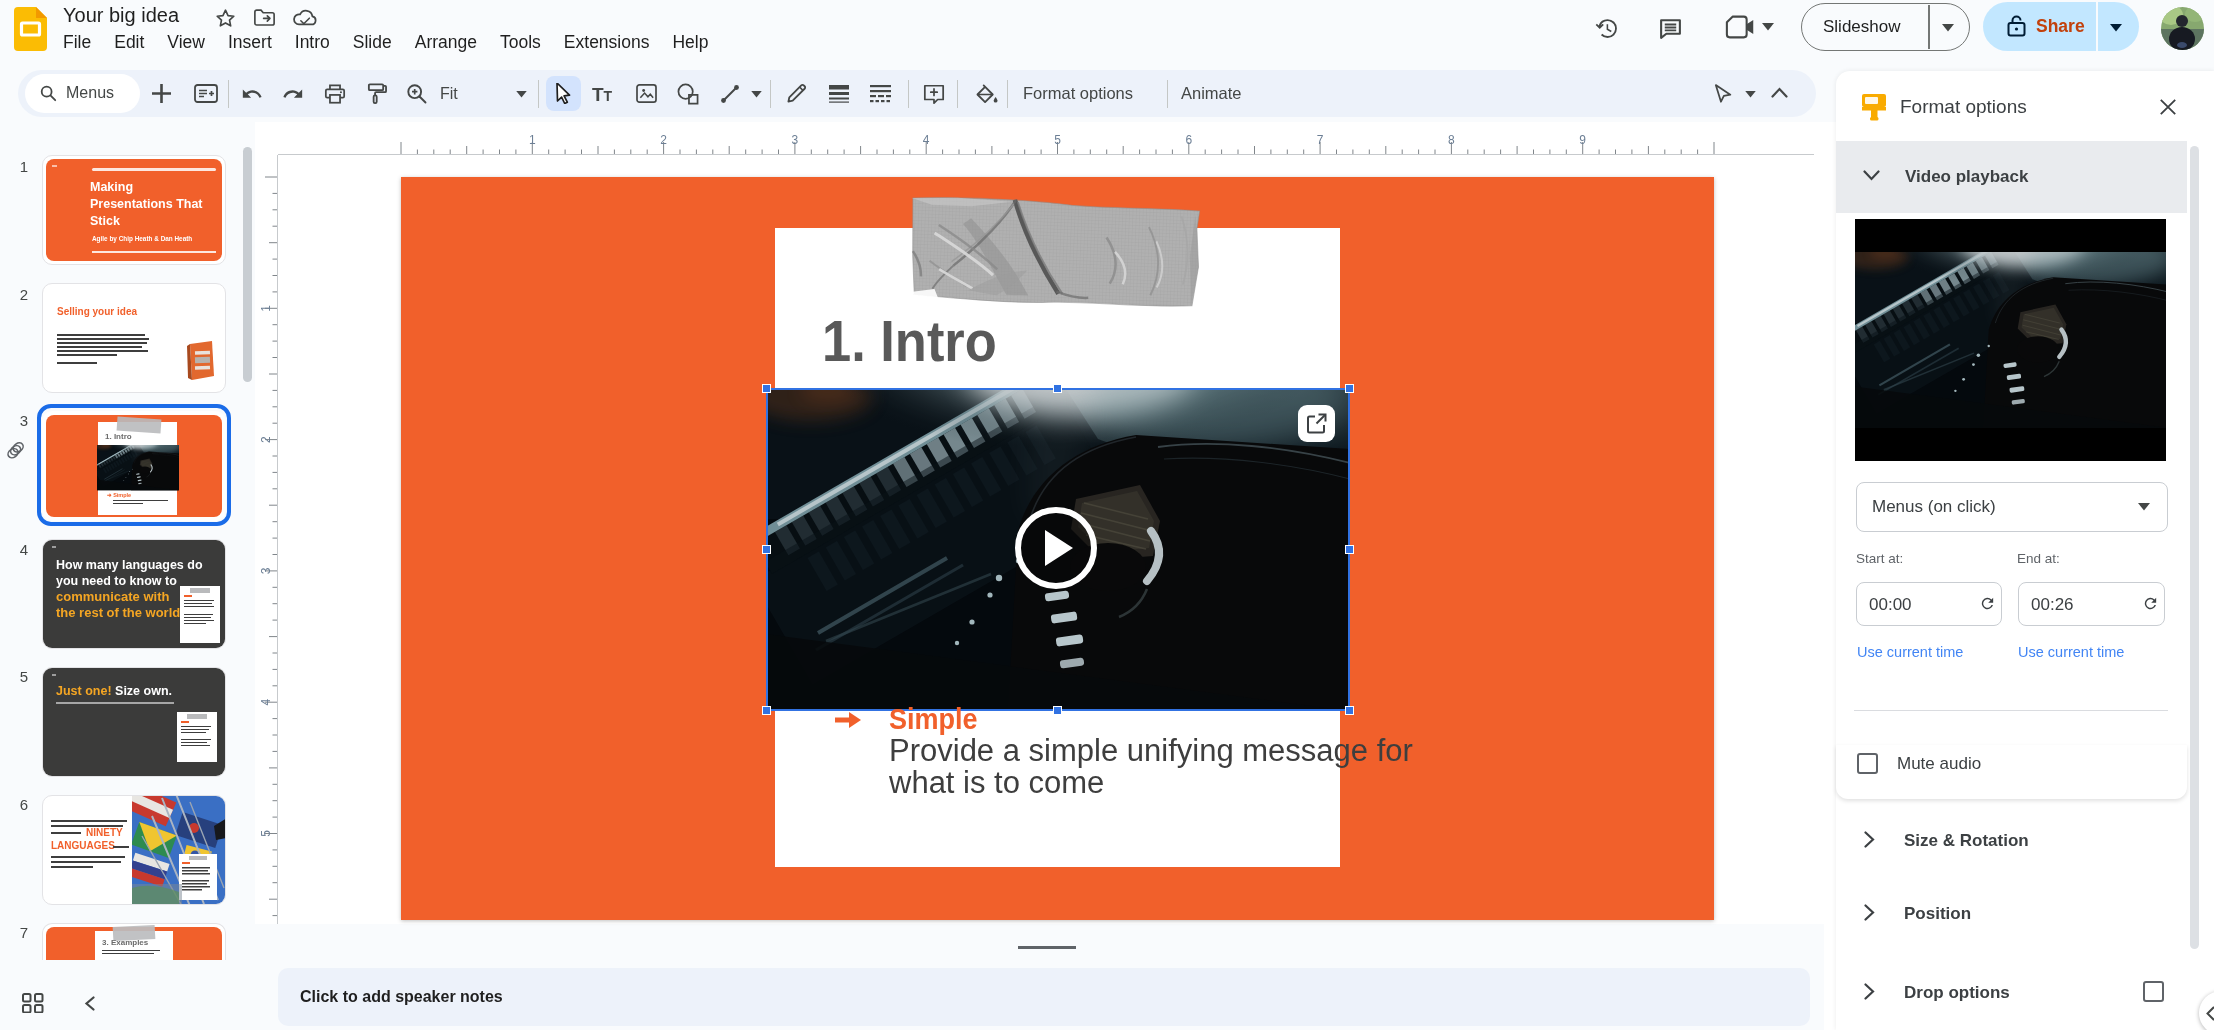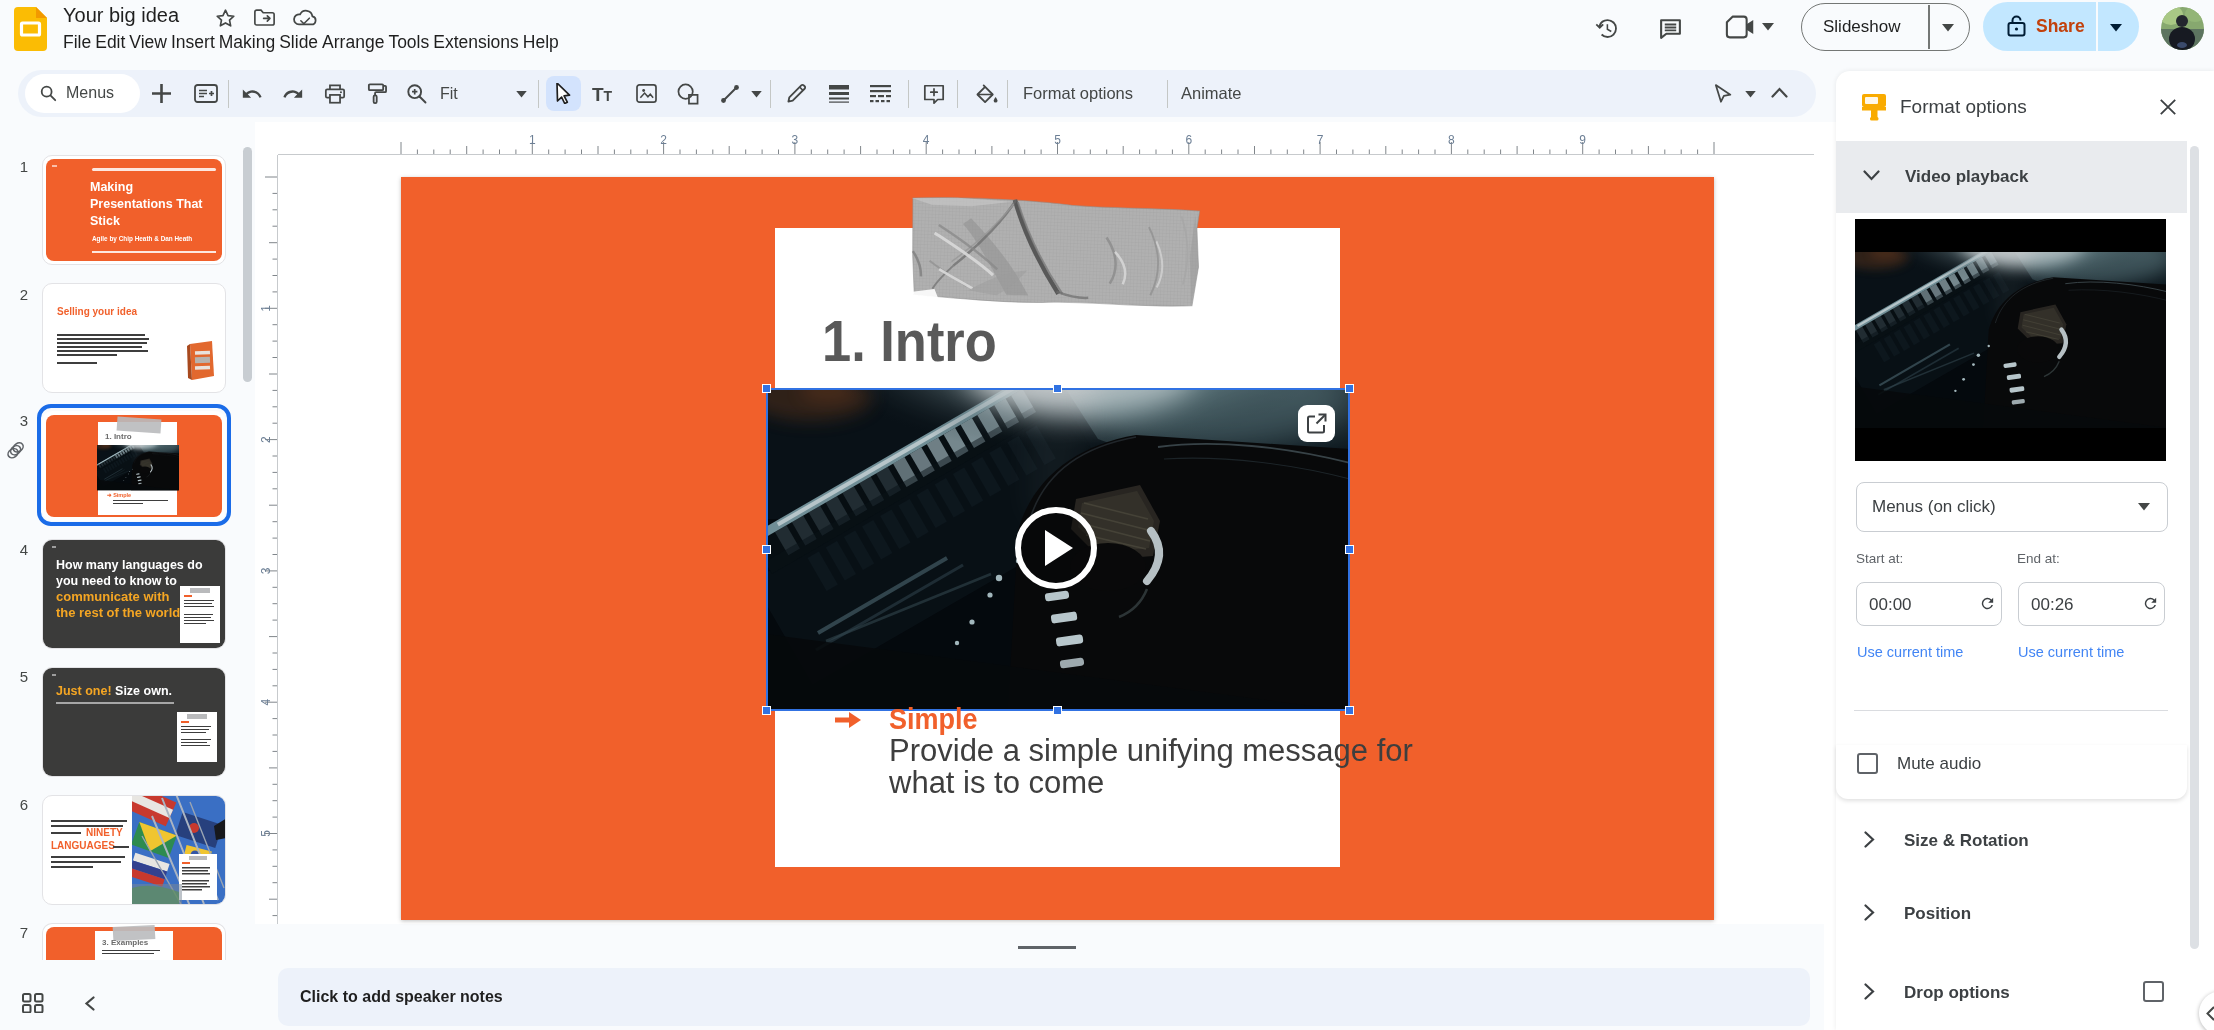--- a/index.html
+++ b/index.html
@@ -24,26 +24,26 @@
 <svg class="abs" style="left:254px; top:9px;" width="21" height="18" viewBox="0 0 24 20" fill="none" stroke="#444746" stroke-width="1.9">
     <path d="M1 3 a2 2 0 0 1 2-2 h5 l2.5 3 H21 a2 2 0 0 1 2 2 v10 a2 2 0 0 1 -2 2 H3 a2 2 0 0 1 -2 -2 Z"></path>
     <path d="M11 10.5h7 M15.2 7.5l3 3-3 3" stroke-linecap="round" stroke-linejoin="round"></path>
   </svg>
 
 <svg class="abs" style="left:293px; top:9px;" width="24" height="18" viewBox="0 0 26 19" fill="none" stroke="#444746" stroke-width="1.9">
     <path d="M6.5 16.5 a5.5 5.5 0 1 1 1.2-10.9 a7 7 0 0 1 13.3 2.2 a4.4 4.4 0 0 1 -.9 8.7 Z" stroke-linejoin="round"></path>
     <path d="M8.5 12.5 l3.2 3.2 6-6" stroke-linecap="round" stroke-linejoin="round" stroke-width="1.7"></path>
   </svg>
 
-<div class="abs" style="left:63px; top:32px; font-size:17.5px; color:#1f1f1f; display:flex; gap:4px;">
+<div class="abs" style="left:63px; top:32px; font-size:17.5px; color:#1f1f1f; display:flex; gap:23px;">
   <span>File</span>
     <span>Edit</span>
     <span>View</span>
     <span>Insert</span>
-    <span>Making</span>
+    <span>Intro</span>
     <span>Slide</span>
     <span>Arrange</span>
     <span>Tools</span>
     <span>Extensions</span>
     <span>Help</span>
 </div>
 
 <svg class="abs" style="left:1594px; top:16px;" width="25" height="25" viewBox="0 0 24 24" fill="#444746">
     <path d="M13 3a9 9 0 0 0-8.53 6.13L2.8 7.46 1.6 8.66l3.9 3.9 3.9-3.9-1.2-1.2-1.85 1.85A7.2 7.2 0 1 1 13 19.2a7.15 7.15 0 0 1-5.06-2.1l-1.27 1.27A8.96 8.96 0 0 0 13 21a9 9 0 0 0 0-18Zm-.9 5v5.1l4.1 2.44.77-1.28-3.37-2V8Z"></path>
   </svg>

